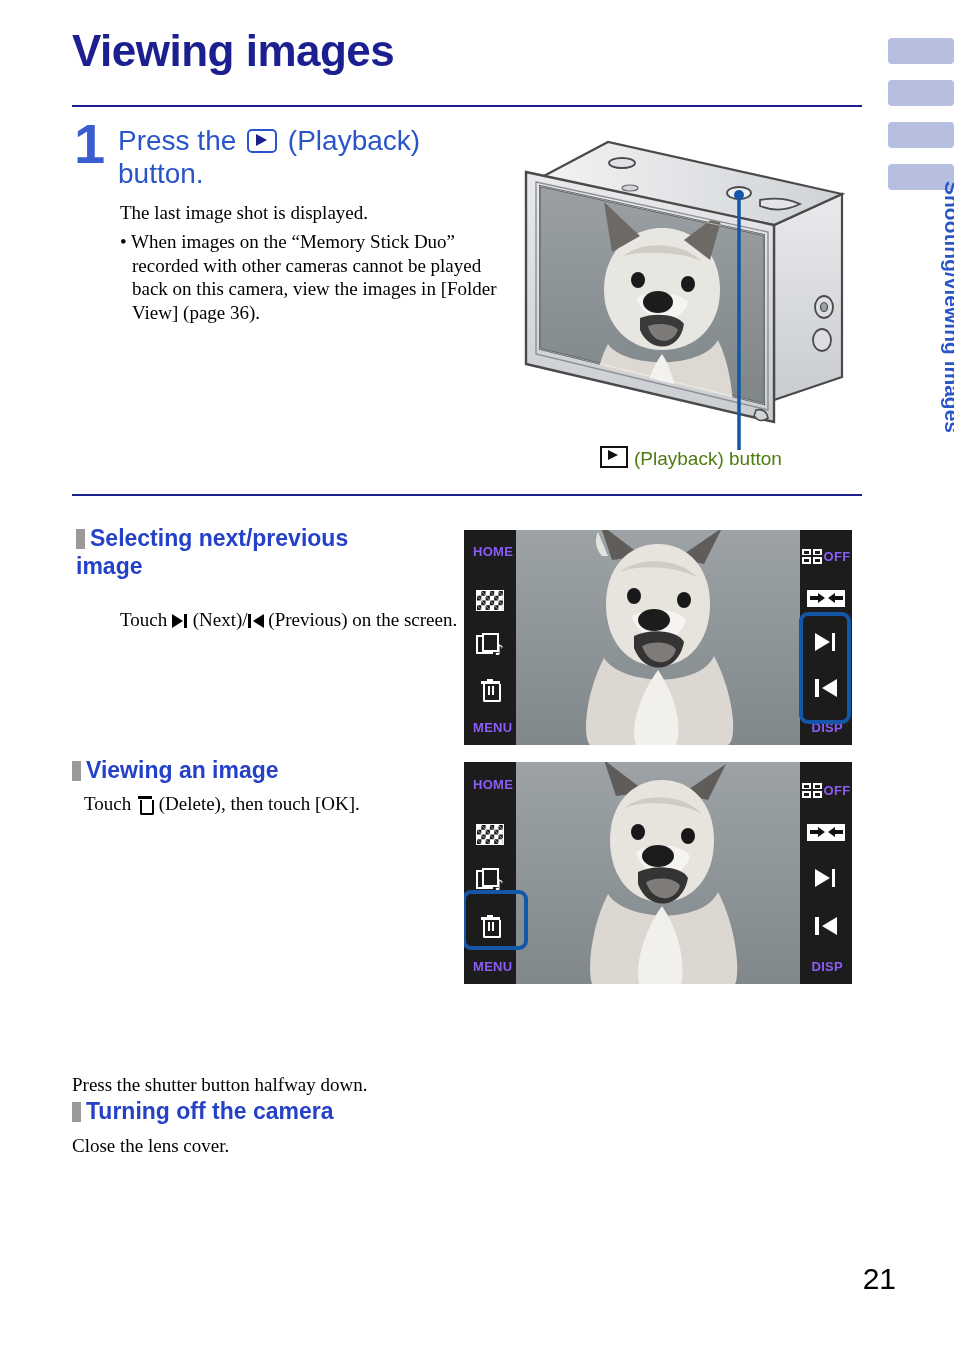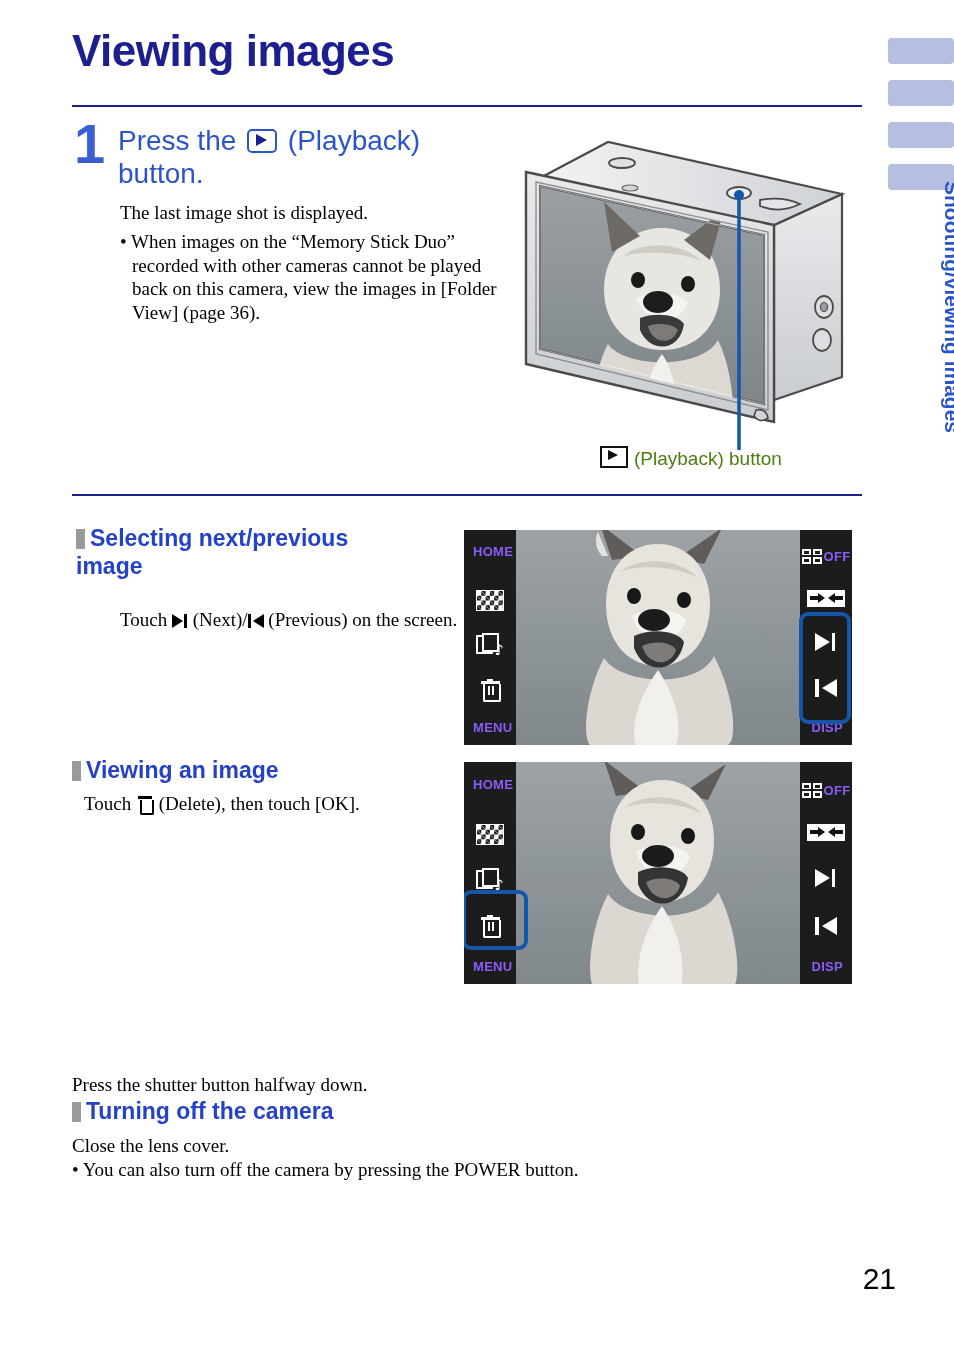--- a/index.html
+++ b/index.html
@@ -293,21 +293,20 @@
     <span class="ico-trash-inline"></span>
     <span>(Delete), then touch [OK].</span>
   </div>
 
   <div class="body" style="left:72px;top:1045px;width:600px;margin-top:28px;">Press the shutter button halfway down.</div>
 
   <div class="sech" style="left:72px;top:1097px;">
     <span class="sq"></span><span>Turning off the camera</span>
   </div>
   <div class="body" style="left:72px;top:1134px;width:660px;">Close the lens cover.</div>
-  <div class="body" style="left:72px;top:1158px;width:680px;">• You can also turn off the camera by pressing the POWER button.</div>
 
   <div class="lcd l1">
     <div class="photo">
       <svg width="284" height="215" viewBox="0 0 284 215" preserveAspectRatio="xMidYMid slice">
         <defs>
           <linearGradient id="bg1" x1="0" y1="0" x2="0" y2="1">
             <stop offset="0" stop-color="#9ca2a6"></stop>
               <stop offset="1" stop-color="#81888c"></stop>
           </linearGradient>
         </defs>

